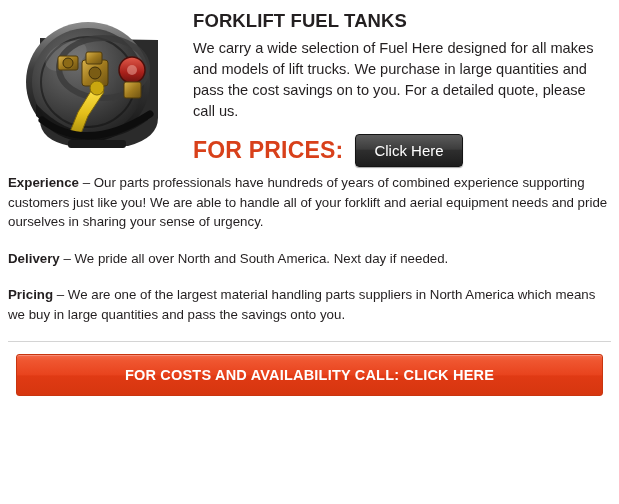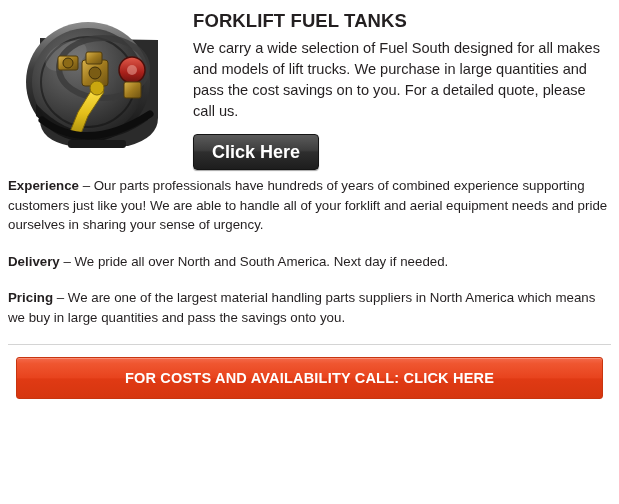--- a/index.html
+++ b/index.html
@@ -65,22 +65,22 @@
     font-weight: bold;
     color: #d8401a;
     letter-spacing: 0.2px;
     margin-right: 12px;
     white-space: nowrap;
   }
   .click-here-btn {
     display: inline-block;
     background: linear-gradient(to bottom, #5b5b5b 0%, #3d3d3d 45%, #2e2e2e 50%, #1d1d1d 100%);
     color: #ffffff;
-    font-size: 18px;
-    font-weight: bold;
+    font-size: 15px;
+    font-weight: normal;
     padding: 8px 18px;
     border-radius: 4px;
     border: 1px solid #141414;
     box-shadow: 0 1px 1px rgba(0,0,0,0.35);
     cursor: pointer;
     line-height: 1;
   }
 
   
   .body-copy {
@@ -192,23 +192,24 @@
         <circle cx="89" cy="80" r="7" fill="#caa70f" stroke="#7d6509" stroke-width="1"></circle>
 
         <path d="M34 112 Q80 146 142 106" fill="none" stroke="#0d0d0d" stroke-width="7" stroke-linecap="round"></path>
 
         <rect x="60" y="132" width="58" height="8" rx="3" fill="#1a1a1a"></rect>
       </svg>
     </div>
 
     <div class="headline">
       <h1>FORKLIFT FUEL TANKS</h1>
-      <p class="intro">We carry a wide selection of Fuel South designed for all makes and models of lift trucks.  We purchase in large quantities and pass the cost savings on to you.  For a detailed quote, please call us.</p>
+      <p class="intro">We carry a wide selection of Fuel Here designed for all makes and models of lift trucks.  We purchase in large quantities and pass the cost savings on to you.  For a detailed quote, please call us.</p>
 
       <div class="prices-row">
+        <span class="prices-label">FOR PRICES:</span>
         <span class="click-here-btn">Click Here</span>
       </div>
     </div>
   </div>
 
   <div class="body-copy">
 
     <p class="copy-block"><span class="term">Experience</span><span> – Our parts professionals have hundreds of years of combined experience supporting customers just like you!  We are able to handle all of your forklift and aerial equipment needs and pride ourselves in sharing your sense of urgency.</span></p>
 
 

